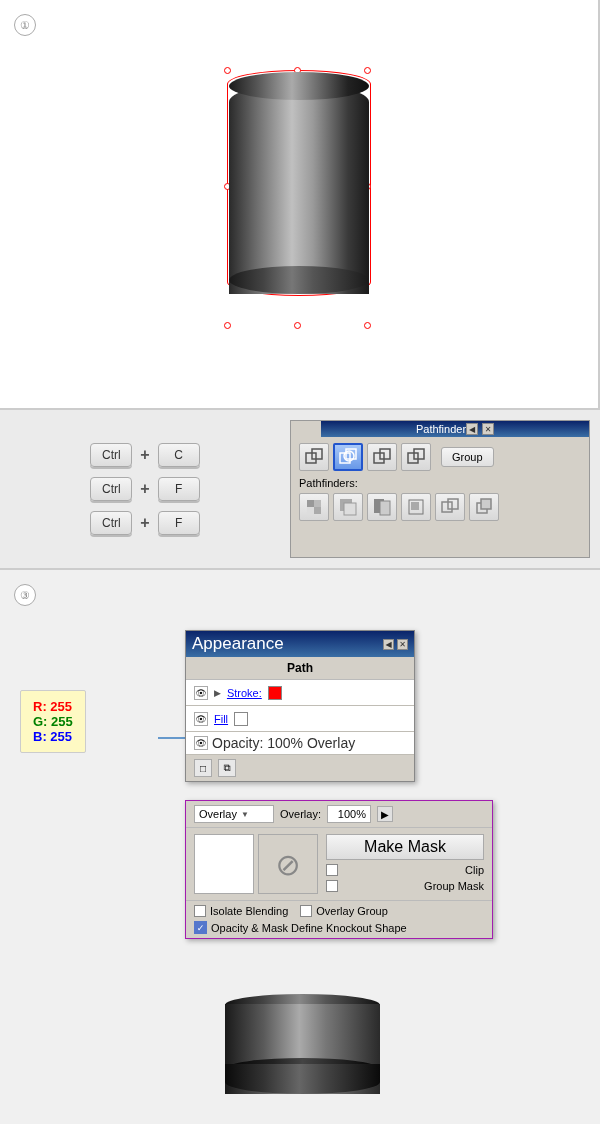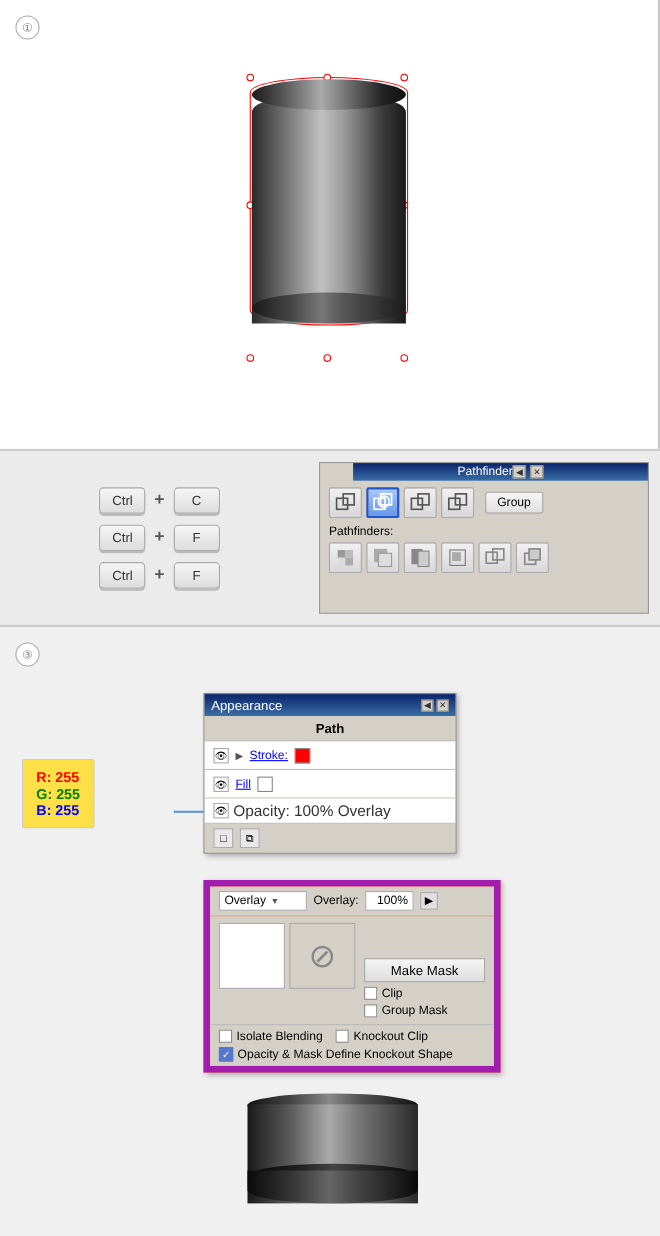--- a/index.html
+++ b/index.html
@@ -287,21 +287,21 @@
       font-size: 11px;
       color: #888;
       background: white;
     }
 
     
     .rgb-box {
       position: absolute;
       top: 120px;
       left: 20px;
-      background: #fde047;
+      background: #fef9c3;
       border: 1px solid #ccc;
       padding: 8px 12px;
       border-radius: 2px;
     }
     .rgb-r { color: red; font-weight: bold; font-size: 13px; }
     .rgb-g { color: green; font-weight: bold; font-size: 13px; }
     .rgb-b { color: blue; font-weight: bold; font-size: 13px; }
 
     
     .arrow-line {
@@ -333,21 +333,21 @@
     }
     .ap-titlebar {
       background: linear-gradient(to bottom, #0a246a, #3a6ea5);
       color: white;
       font-size: 11px;
       padding: 3px 6px;
       display: flex;
       justify-content: space-between;
       align-items: center;
     }
-    .ap-title-text { font-size: 12px; }
+    .ap-title-text { font-size: 17px; }
     .ap-titlebar-btns {
       display: flex;
       gap: 3px;
     }
     .ap-titlebar-btn {
       width: 11px;
       height: 11px;
       background: #d4d0c8;
       border: 1px solid #888;
       font-size: 8px;
@@ -440,23 +440,23 @@
       align-items: center;
       justify-content: center;
       font-size: 10px;
     }
 
     
     .transparency-panel {
       position: absolute;
       top: 230px;
       left: 185px;
-      width: 270px;
-      background: #f97316;
-      border: 6px solid #a21caf;
+      width: 308px;
+      background: #b91c1c;
+      border: 1px solid #a21caf;
       box-shadow: 2px 2px 5px rgba(0,0,0,0.3);
     }
     .tp-titlerow {
       display: flex;
       align-items: center;
       padding: 4px 8px;
       gap: 6px;
       background: #d4d0c8;
       border-bottom: 1px solid #bbb;
     }
@@ -527,30 +527,30 @@
     .tp-right {
       display: flex;
       flex-direction: column;
       gap: 4px;
       flex: 1;
     }
     .tp-make-mask-btn {
       background: linear-gradient(to bottom, #f5f5f5, #ddd);
       border: 1px solid #aaa;
       padding: 3px 8px;
-      font-size: 12px;
+      font-size: 16px;
       cursor: pointer;
       text-align: center;
-      margin-top: 32px;
     }
     .tp-checkbox-row {
       display: flex;
       align-items: center;
       gap: 4px;
       font-size: 11px;
+      justify-content: space-between;
     }
     .tp-checkbox {
       width: 12px;
       height: 12px;
       border: 1px solid #888;
       background: white;
     }
     .tp-bottom-checkboxes {
       padding: 4px 8px;
       background: #d4d0c8;
@@ -841,21 +841,21 @@
       </div>
     </div>
     <div class="tp-bottom-checkboxes">
       <div class="tp-isolate-row">
         <div class="tp-checkbox-row">
           <div class="tp-checkbox"></div>
           <span>Isolate Blending</span>
         </div>
         <div class="tp-checkbox-row">
           <div class="tp-checkbox"></div>
-          <span>Knockout Clip</span>
+          <span>Overlay Group</span>
         </div>
       </div>
       <div class="tp-knockout-row">
         <div class="tp-blue-checkbox"></div>
         <span>Opacity &amp; Mask Define Knockout Shape</span>
       </div>
     </div>
   </div>
 
   <div class="bottom-cylinder">

